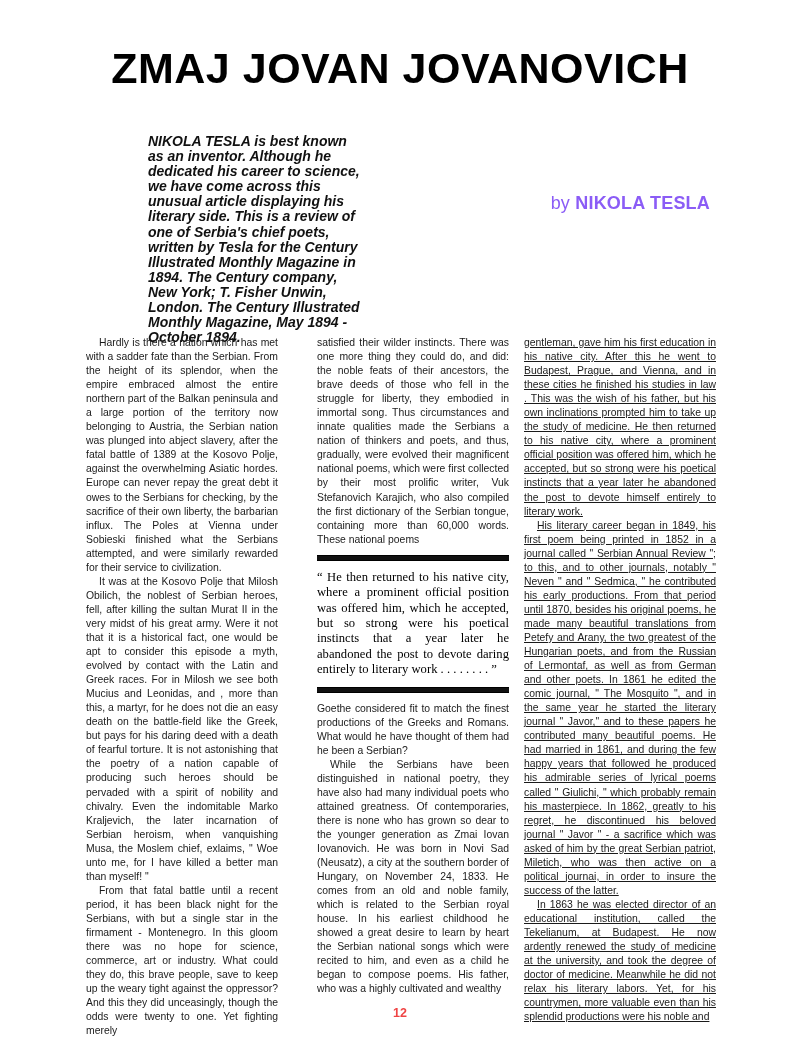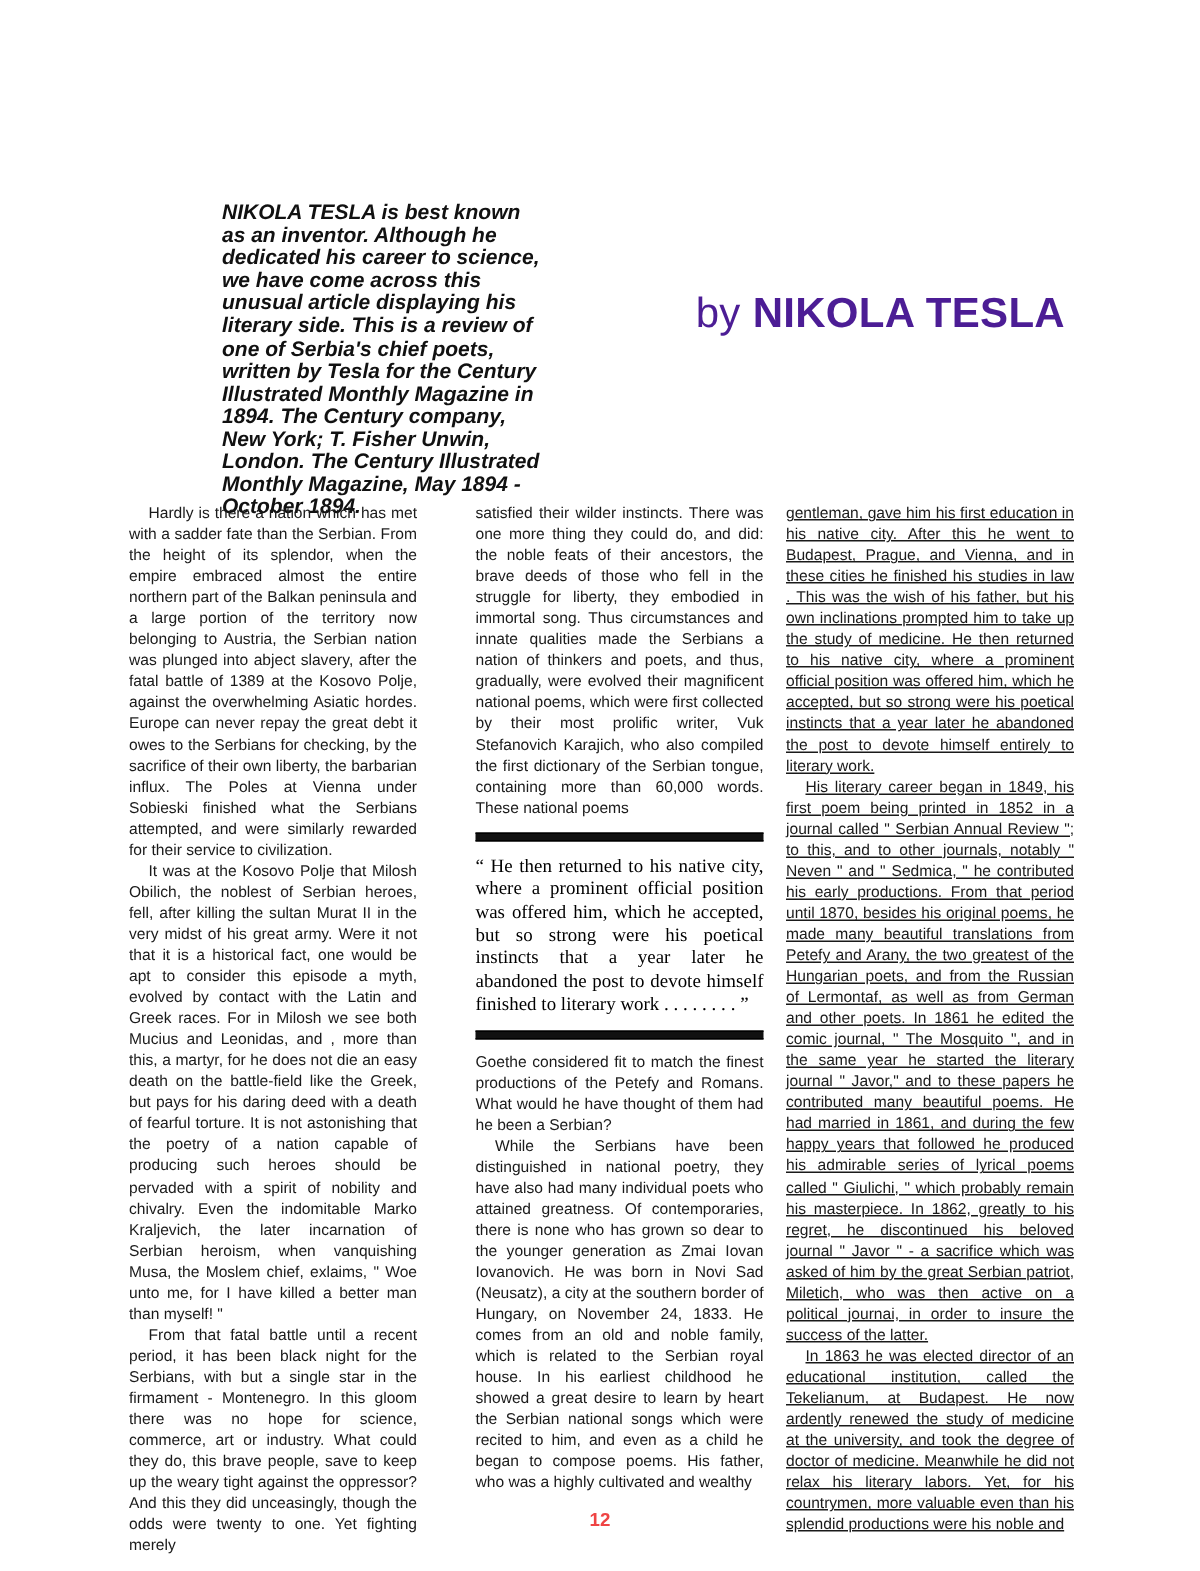--- a/index.html
+++ b/index.html
@@ -55,23 +55,23 @@
     font-weight: 700;
   }
 
   
   .byline {
     position: absolute;
     left: 380px;
     top: 193px;
     width: 330px;
     text-align: right;
-    font-size: 28px;
+    font-size: 18px;
     font-weight: 700;
-    color: #4c1d95;
+    color: #8b5cf6;
     letter-spacing: 0.2px;
   }
   .byline .by-word {
     font-weight: 400;
   }
 
   
   .watermark {
     position: absolute;
     left: 92px;
@@ -143,43 +143,44 @@
     font-size: 12.5px;
     font-weight: 700;
     color: #ef4444;
   }
 </style>
 </head>
 <body>
 
 <div class="page">
 
+  <div class="title">ZMAJ JOVAN JOVANOVICH</div>
 
   <div class="intro">
     <span class="lead">NIKOLA TESLA</span><span> is best known as an inventor. Although he dedicated his career to science, we have come across this unusual article displaying his literary side. This is a review of one of Serbia's chief poets, written by Tesla for the Century Illustrated Monthly Magazine in 1894. The Century company, New York; T. Fisher Unwin, London. The Century Illustrated Monthly Magazine, May 1894 - October 1894.</span>
   </div>
 
   <div class="byline">
     <span class="by-word">by </span><span>NIKOLA TESLA</span>
   </div>
 
   <div class="columns">
 
     <div class="col col-1">
       <p class="indent">Hardly is there a nation which has met with a sadder fate than the Serbian. From the height of its splendor, when the empire embraced almost the entire northern part of the Balkan peninsula and a large portion of the territory now belonging to Austria, the Serbian nation was plunged into abject slavery, after the fatal battle of 1389 at the Kosovo Polje, against the overwhelming Asiatic hordes. Europe can never repay the great debt it owes to the Serbians for checking, by the sacrifice of their own liberty, the barbarian influx. The Poles at Vienna under Sobieski finished what the Serbians attempted, and were similarly rewarded for their service to civilization.</p>
       <p class="indent">It was at the Kosovo Polje that Milosh Obilich, the noblest of Serbian heroes, fell, after killing the sultan Murat II in the very midst of his great army. Were it not that it is a historical fact, one would be apt to consider this episode a myth, evolved by contact with the Latin and Greek races. For in Milosh we see both Mucius and Leonidas, and , more than this, a martyr, for he does not die an easy death on the battle-field like the Greek, but pays for his daring deed with a death of fearful torture. It is not astonishing that the poetry of a nation capable of producing such heroes should be pervaded with a spirit of nobility and chivalry. Even the indomitable Marko Kraljevich, the later incarnation of Serbian heroism, when vanquishing Musa, the Moslem chief, exlaims, " Woe unto me, for I have killed a better man than myself! "</p>
       <p class="indent">From that fatal battle until a recent period, it has been black night for the Serbians, with but a single star in the firmament - Montenegro. In this gloom there was no hope for science, commerce, art or industry. What could they do, this brave people, save to keep up the weary tight against the oppressor? And this they did unceasingly, though the odds were twenty to one. Yet fighting merely</p>
     </div>
 
     <div class="col col-2">
       <p class="flush">satisfied their wilder instincts. There was one more thing they could do, and did: the noble feats of their ancestors, the brave deeds of those who fell in the struggle for liberty, they embodied in immortal song. Thus circumstances and innate qualities made the Serbians a nation of thinkers and poets, and thus, gradually, were evolved their magnificent national poems, which were first collected by their most prolific writer, Vuk Stefanovich Karajich, who also compiled the first dictionary of the Serbian tongue, containing more than 60,000 words. These national poems</p>
       <div class="rule"></div>
-      <p class="pullquote">“ He then returned to his native city, where a prominent official position was offered him, which he accepted, but so strong were his poetical instincts that a year later he abandoned the post to devote himself finished to literary work . . . . . . . . ”</p>
+      <p class="pullquote">“ He then returned to his native city, where a prominent official position was offered him, which he accepted, but so strong were his poetical instincts that a year later he abandoned the post to devote daring entirely to literary work . . . . . . . . ”</p>
       <div class="rule below"></div>
-      <p class="flush">Goethe considered fit to match the finest productions of the Petefy and Romans. What would he have thought of them had he been a Serbian?</p>
+      <p class="flush">Goethe considered fit to match the finest productions of the Greeks and Romans. What would he have thought of them had he been a Serbian?</p>
       <p class="indent">While the Serbians have been distinguished in national poetry, they have also had many individual poets who attained greatness. Of contemporaries, there is none who has grown so dear to the younger generation as Zmai Iovan Iovanovich. He was born in Novi Sad (Neusatz), a city at the southern border of Hungary, on November 24, 1833. He comes from an old and noble family, which is related to the Serbian royal house. In his earliest childhood he showed a great desire to learn by heart the Serbian national songs which were recited to him, and even as a child he began to compose poems. His father, who was a highly cultivated and wealthy</p>
     </div>
 
     <div class="col col-3">
       <p class="flush">gentleman, gave him his first education in his native city. After this he went to Budapest, Prague, and Vienna, and in these cities he finished his studies in law . This was the wish of his father, but his own inclinations prompted him to take up the study of medicine. He then returned to his native city, where a prominent official position was offered him, which he accepted, but so strong were his poetical instincts that a year later he abandoned the post to devote himself entirely to literary work.</p>
       <p class="indent">His literary career began in 1849, his first poem being printed in 1852 in a journal called " Serbian Annual Review "; to this, and to other journals, notably " Neven " and " Sedmica, " he contributed his early productions. From that period until 1870, besides his original poems, he made many beautiful translations from Petefy and Arany, the two greatest of the Hungarian poets, and from the Russian of Lermontaf, as well as from German and other poets. In 1861 he edited the comic journal, " The Mosquito ", and in the same year he started the literary journal " Javor," and to these papers he contributed many beautiful poems. He had married in 1861, and during the few happy years that followed he produced his admirable series of lyrical poems called " Giulichi, " which probably remain his masterpiece. In 1862, greatly to his regret, he discontinued his beloved journal " Javor " - a sacrifice which was asked of him by the great Serbian patriot, Miletich, who was then active on a political journai, in order to insure the success of the latter.</p>
       <p class="indent">In 1863 he was elected director of an educational institution, called the Tekelianum, at Budapest. He now ardently renewed the study of medicine at the university, and took the degree of doctor of medicine. Meanwhile he did not relax his literary labors. Yet, for his countrymen, more valuable even than his splendid productions were his noble and</p>
     </div>
 
   </div>

